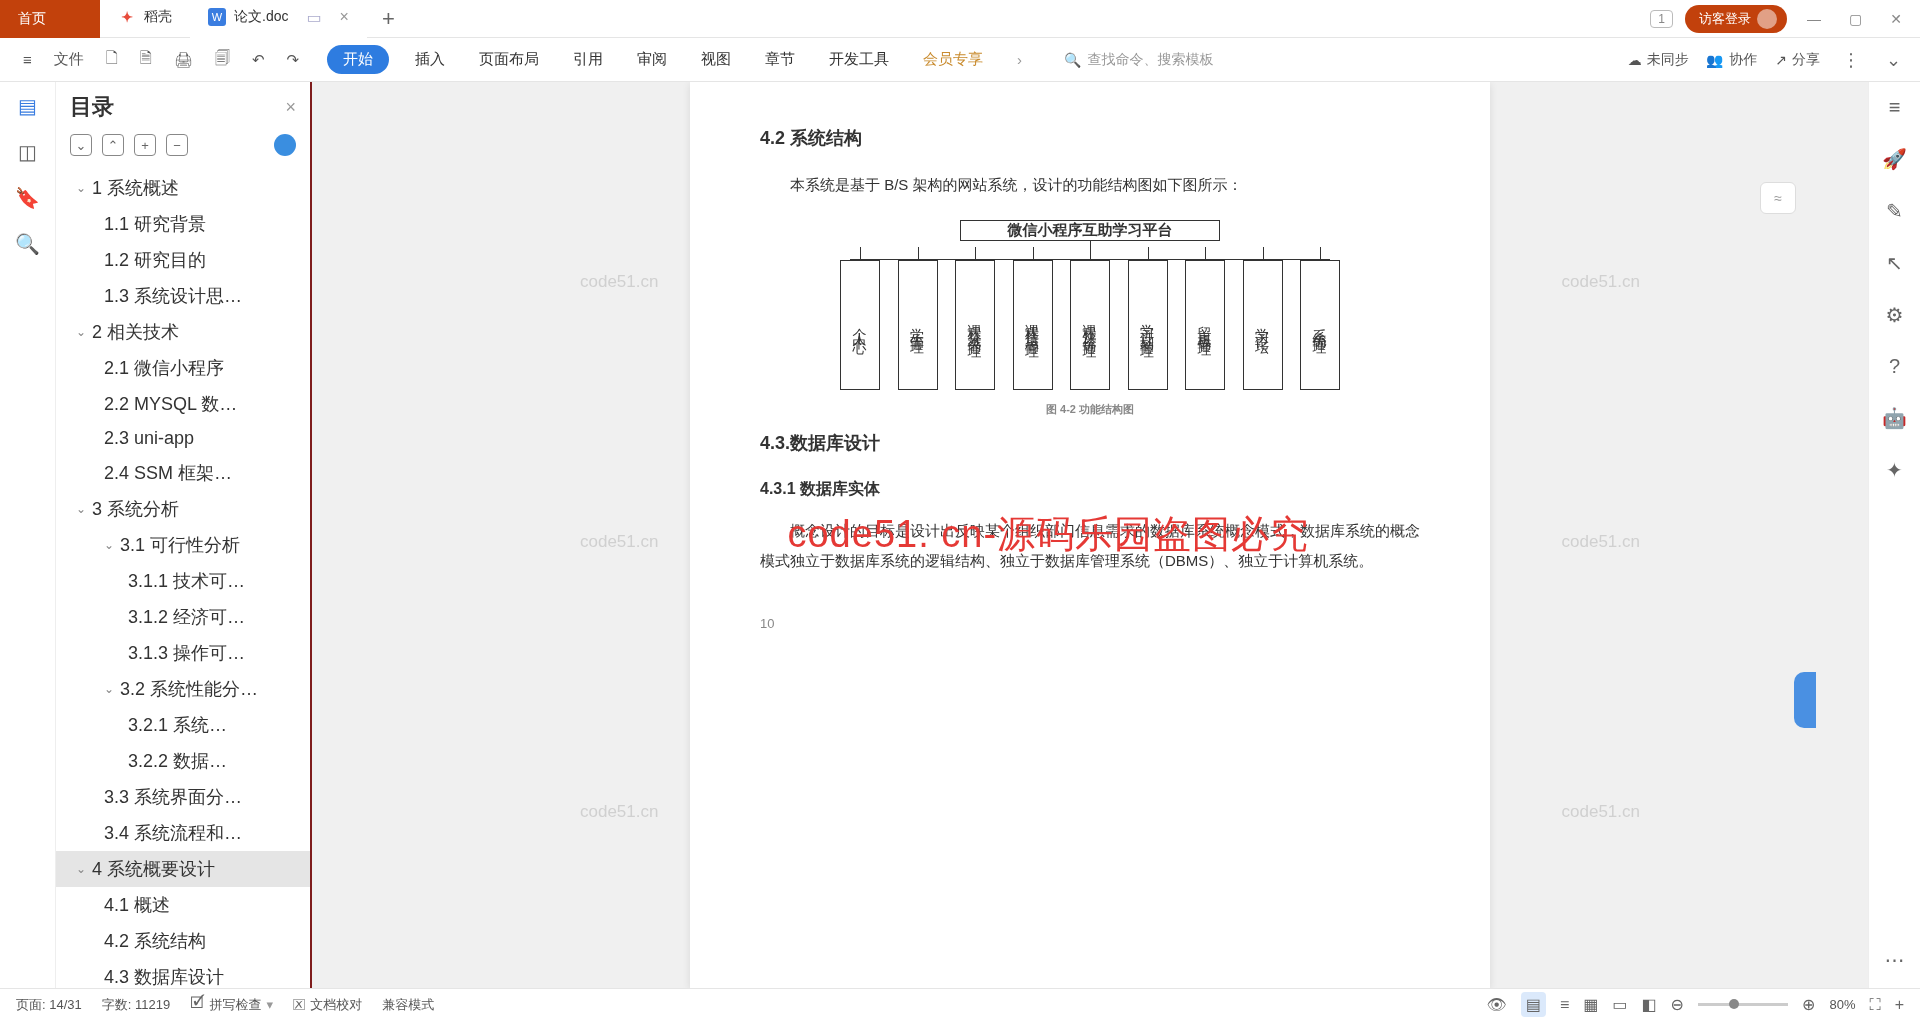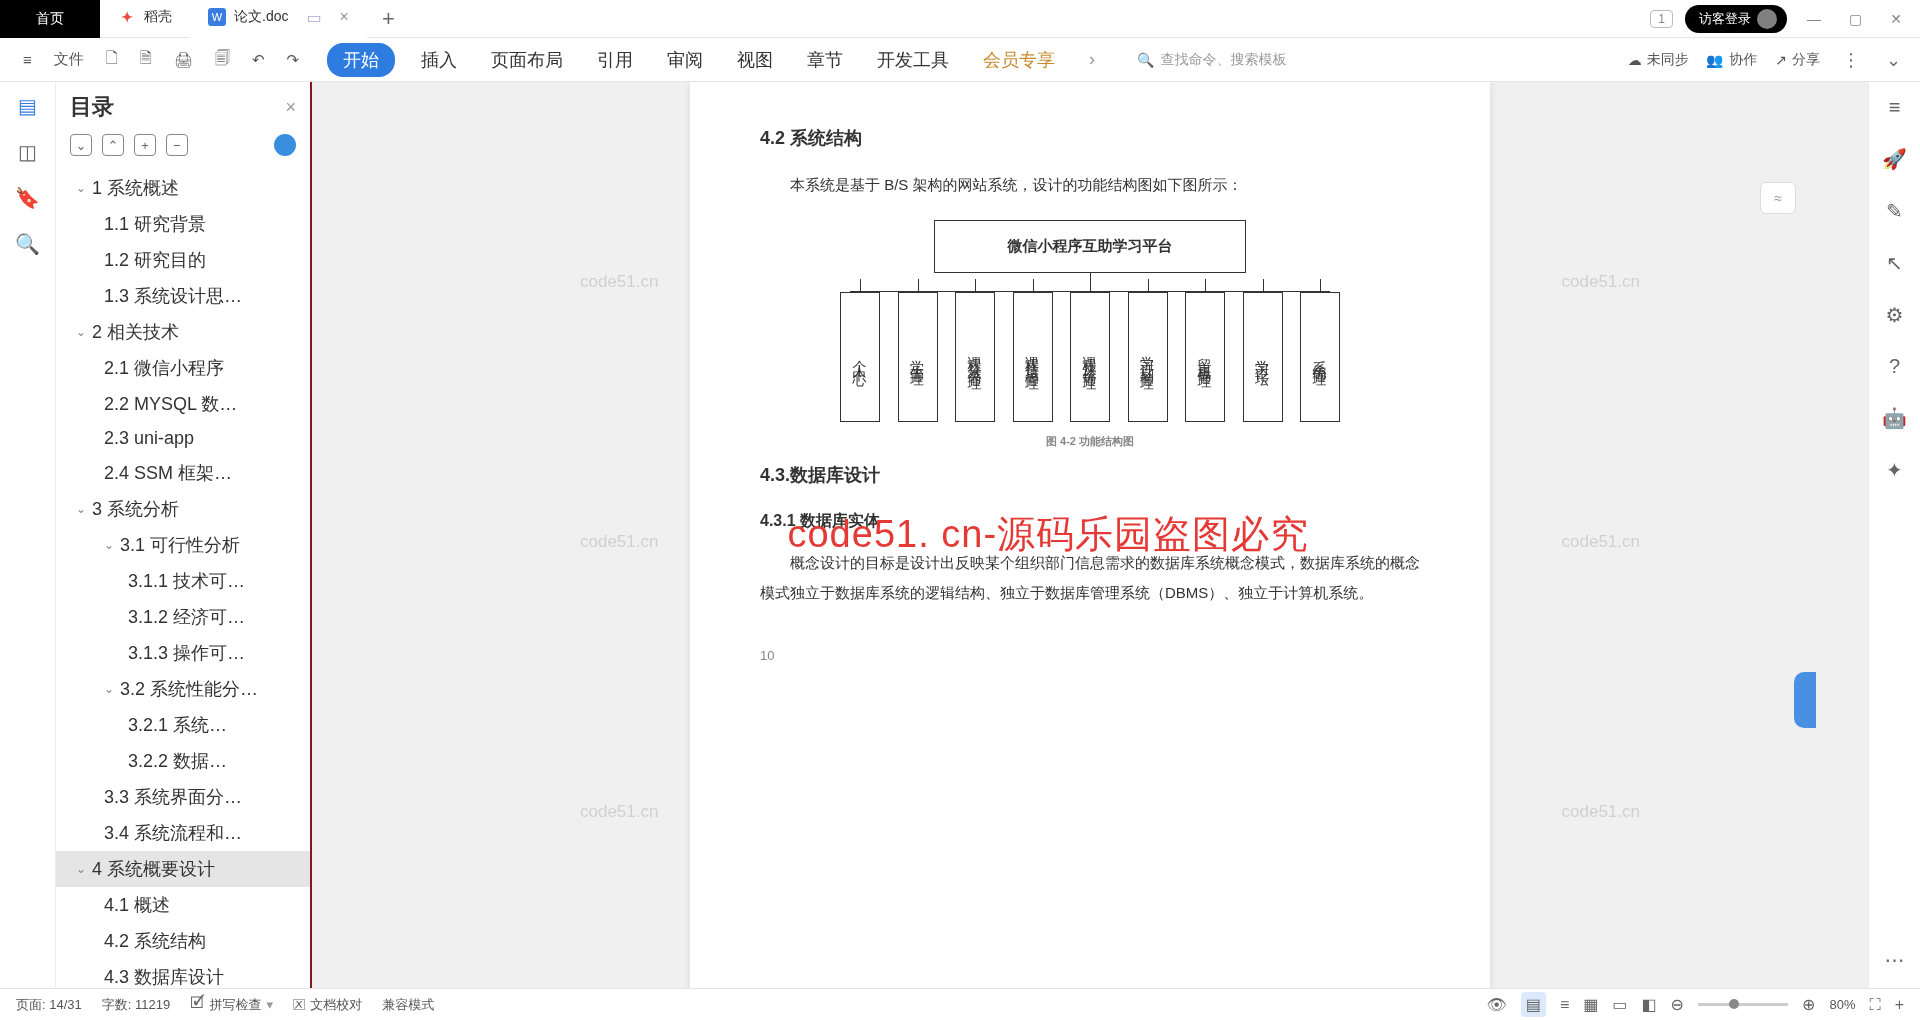--- a/index.html
+++ b/index.html
@@ -1,38 +1,38 @@
 <!DOCTYPE html>
 <html><head>
 <meta charset="utf-8">
 <style>
 * { margin: 0; padding: 0; box-sizing: border-box; font-family: "Microsoft YaHei", sans-serif; }
 body { width: 1920px; height: 1020px; overflow: hidden; background: #fff; display: flex; flex-direction: column; font-size: 14px; color: #333; }
 
 
 .titlebar { height: 38px; display: flex; align-items: center; background: #fff; border-bottom: 1px solid #e5e5e5; }
 .tab { height: 38px; display: flex; align-items: center; padding: 0 18px; gap: 8px; cursor: pointer; position: relative; }
-.tab-home { background: #000000; color: #fff; width: 100px; justify-content: center; }
+.tab-home { background: #c2410c; color: #fff; width: 100px; }
 .tab-doc { border-bottom: 3px solid transparent; }
 .tab-active { background: #fff; }
 .tab .badge { width: 18px; height: 18px; display: flex; align-items: center; justify-content: center; }
 .tab-icon-red { color: #e74c3c; font-weight: bold; }
 .tab-icon-blue { background: #3a7de0; color: #fff; font-size: 11px; width: 18px; height: 18px; border-radius: 3px; display: flex; align-items: center; justify-content: center; }
 .tab-close { margin-left: 10px; color: #999; font-size: 16px; }
 .tab-plus { padding: 0 15px; color: #666; font-size: 22px; font-weight: 300; }
 .titlebar-right { margin-left: auto; display: flex; align-items: center; gap: 12px; padding-right: 10px; }
-.guest-login { background: #000000; color: #fff; border-radius: 14px; padding: 4px 10px 4px 14px; display: flex; align-items: center; gap: 6px; font-size: 13px; }
+.guest-login { background: #c2410c; color: #fff; border-radius: 14px; padding: 4px 10px 4px 14px; display: flex; align-items: center; gap: 6px; font-size: 13px; }
 .avatar-circle { width: 20px; height: 20px; background: rgba(255,255,255,0.5); border-radius: 50%; }
 .win-btn { color: #888; font-size: 14px; padding: 4px 8px; cursor: pointer; }
 
 
 .toolbar { height: 44px; display: flex; align-items: center; padding: 0 15px; gap: 6px; border-bottom: 1px solid #e5e5e5; }
 .tb-btn { padding: 6px 8px; color: #555; cursor: pointer; font-size: 15px; }
 .menu-tabs { display: flex; gap: 18px; margin-left: 14px; align-items: center; }
-.menu-tab { padding: 6px 8px; cursor: pointer; font-size: 18px; color: #333; }
+.menu-tab { padding: 6px 8px; cursor: pointer; font-size: 15px; color: #333; }
 .menu-tab-active { background: #2e7ce0; color: #fff; border-radius: 16px; padding: 5px 16px; }
 .menu-tab-vip { color: #c98b2e; }
 .search-box { display: flex; align-items: center; gap: 6px; color: #999; margin-left: 20px; padding: 4px 8px; }
 .toolbar-right { margin-left: auto; display: flex; align-items: center; gap: 18px; font-size: 14px; color: #555; }
 .toolbar-chevron { font-size: 18px; color: #666; padding: 4px; }
 
 
 .main { flex: 1; display: flex; overflow: hidden; }
 .left-rail { width: 56px; background: #fff; border-right: 1px solid #eee; display: flex; flex-direction: column; align-items: center; padding-top: 12px; gap: 22px; color: #666; }
 .left-rail .rail-icon { font-size: 20px; cursor: pointer; }
@@ -58,21 +58,21 @@
 .page { width: 800px; background: #fff; margin-top: 0; padding: 30px 70px 40px; box-shadow: 0 2px 8px rgba(0,0,0,0.1); position: relative; }
 .page h3 { font-size: 18px; font-weight: bold; margin: 14px 0 20px; }
 .page h4 { font-size: 16px; font-weight: bold; margin: 24px 0 16px; }
 .page p { font-size: 15px; line-height: 2; text-indent: 2em; margin-bottom: 8px; }
 .page-num { text-align: left; color: #888; font-size: 13px; margin-top: 40px; }
 .watermark { position: absolute; color: #d0d0d0; font-size: 17px; pointer-events: none; user-select: none; }
 .big-watermark { position: absolute; color: #e53935; font-size: 38px; font-weight: 500; left: 50%; transform: translateX(-58%); top: 398px; pointer-events: none; letter-spacing: 1px; margin-top: 29px; }
 
 
 .diagram { margin: 20px auto 10px; width: 520px; }
-.diag-root { border: 1.5px solid #333; padding: 16px 20px; text-align: center; font-weight: bold; width: 312px; margin: 0 auto 16px; font-size: 15px; }
+.diag-root { border: 1.5px solid #333; padding: 0 20px; text-align: center; font-weight: bold; width: 260px; margin: 0 auto 16px; font-size: 15px; }
 .diag-line-v { width: 1px; height: 18px; background: #333; margin: -16px auto 0; }
 .diag-line-h { height: 1px; background: #333; margin: 0 20px; }
 .diag-children { display: flex; justify-content: space-between; margin-top: 0; padding: 0 10px; }
 .diag-child { border: 1.5px solid #333; width: 40px; padding: 10px 0; text-align: center; font-size: 14px; writing-mode: vertical-rl; letter-spacing: 4px; height: 130px; display: flex; align-items: center; justify-content: center; position: relative; }
 .diag-child::before { content: ""; position: absolute; top: -14px; left: 50%; width: 1px; height: 14px; background: #333; }
 .diag-caption { text-align: center; color: #888; font-size: 11px; margin-top: 12px; font-weight: bold; }
 
 
 .right-rail { width: 52px; background: #fff; border-left: 1px solid #eee; display: flex; flex-direction: column; align-items: center; padding-top: 14px; gap: 28px; color: #666; }
 .right-rail .rail-icon { font-size: 20px; cursor: pointer; }

